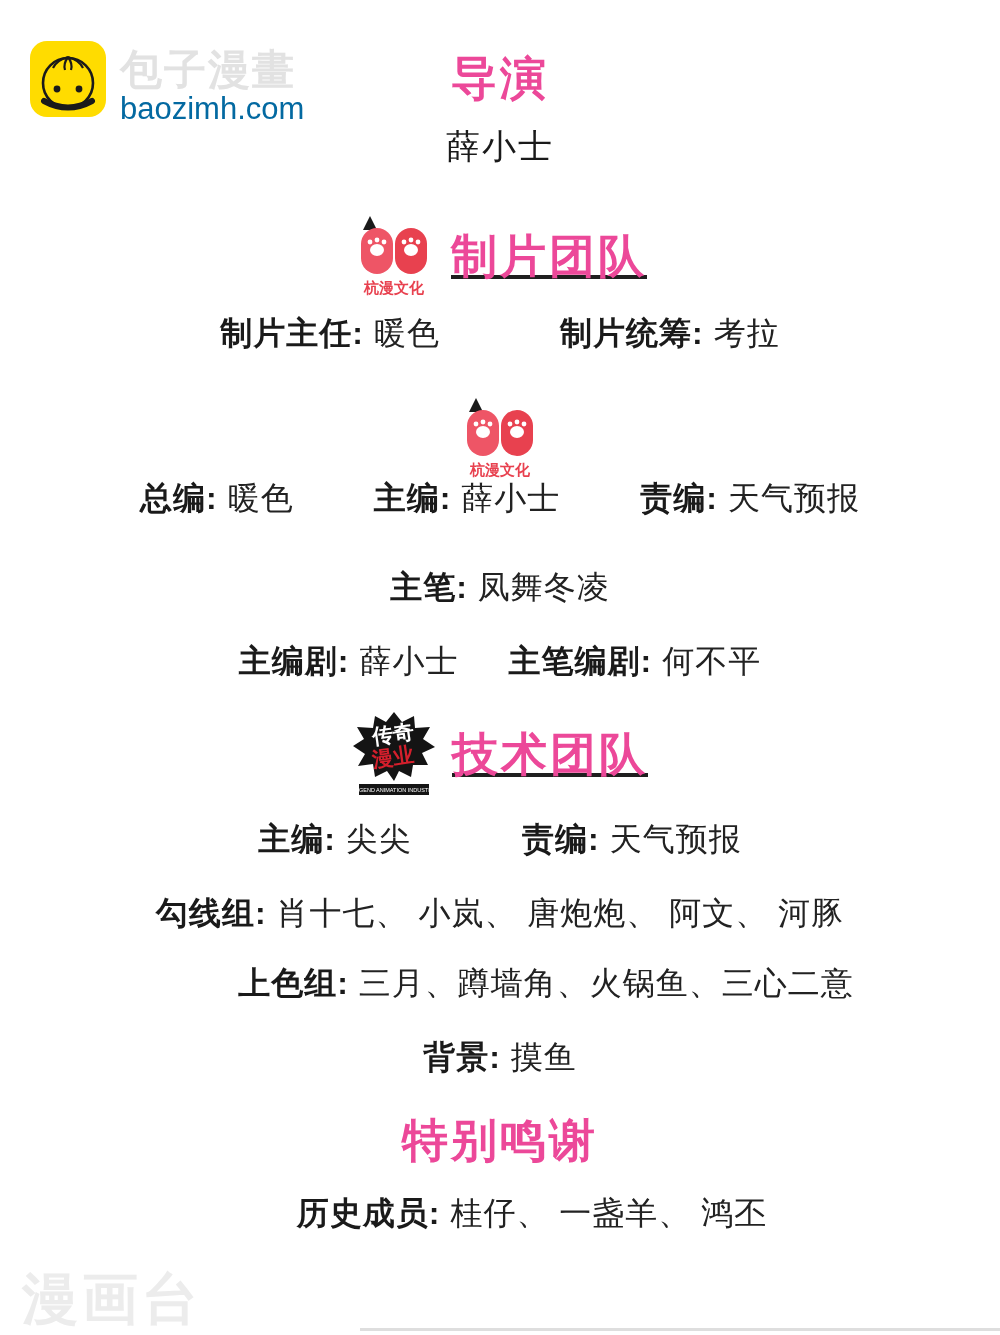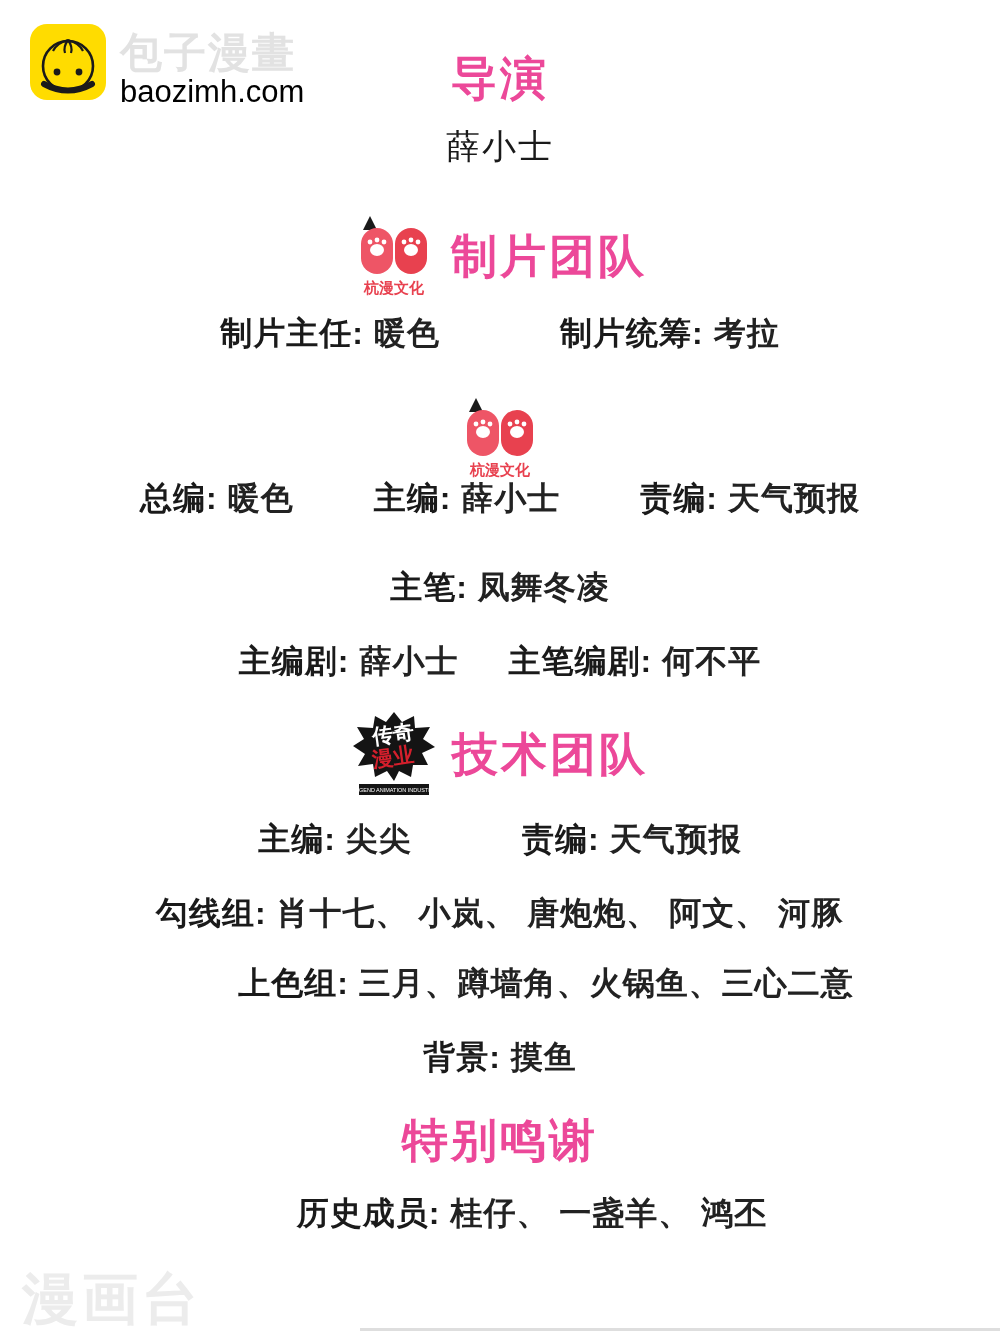--- a/index.html
+++ b/index.html
@@ -6,39 +6,39 @@
   .page{
     position:relative;
     width:1000px;height:1335px;
     background:#ffffff;
     overflow:hidden;
     font-family:"Liberation Sans", sans-serif;
     color:#1f1f1f;
   }
   
   .site-logo{
-    position:absolute;top:24px;left:30px;
+    position:absolute;top:41px;left:30px;
     display:flex;align-items:flex-start;gap:14px;
   }
   .site-logo .texts{display:flex;flex-direction:column;line-height:1;}
   .site-name{font-size:42px;font-weight:bold;color:#e2e2e2;letter-spacing:2px;margin-top:8px;}
-  .site-domain{font-size:31px;color:#000000;margin-top:2px;}
+  .site-domain{font-size:31px;color:#0369a1;margin-top:2px;}
   
   .row{
     position:absolute;left:0;width:100%;
     display:flex;justify-content:center;align-items:center;
   }
   .heading{
     color:#ec4899;
     font-size:46px;font-weight:bold;letter-spacing:3px;
   }
-  .heading-row{gap:16px;}
+  .heading-row{gap:16px;text-decoration:underline;}
   .entry{white-space:nowrap;font-size:32px;letter-spacing:1px;}
   .entry .lbl{font-weight:bold;color:#1a1a1a;margin-right:10px;}
-  .entry .val{font-weight:bold;color:#222;}
+  .entry .val{font-weight:normal;color:#222;}
   .name-line{font-size:34px;font-weight:normal;color:#1a1a1a;letter-spacing:2px;}
   .gap120{gap:120px;} .gap110{gap:110px;} .gap80{gap:80px;} .gap50{gap:50px;}
   
   .watermark{
     position:absolute;left:22px;top:1262px;
     font-size:56px;font-weight:bold;color:#ececec;letter-spacing:4px;
   }
   .bottom-line{
     position:absolute;top:1328px;left:360px;right:0;height:3px;
     background:#dedede;

